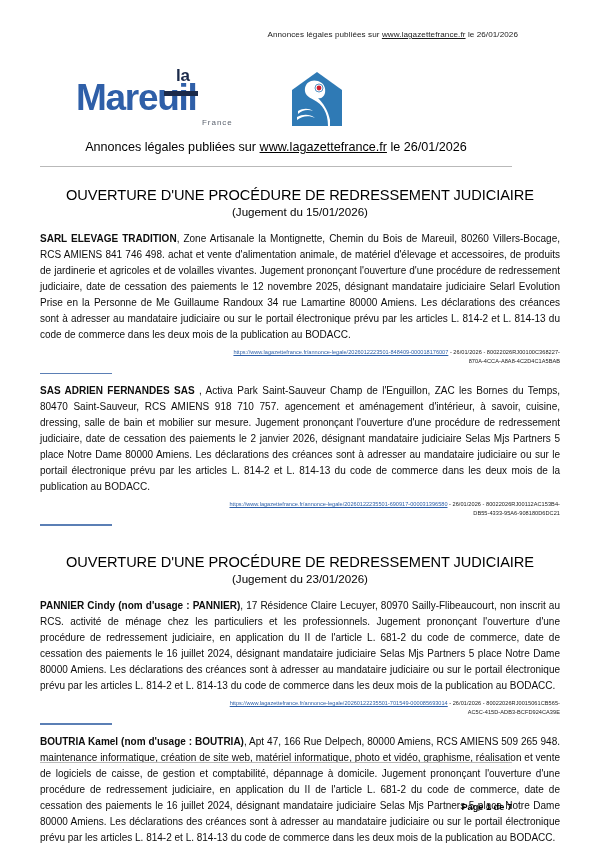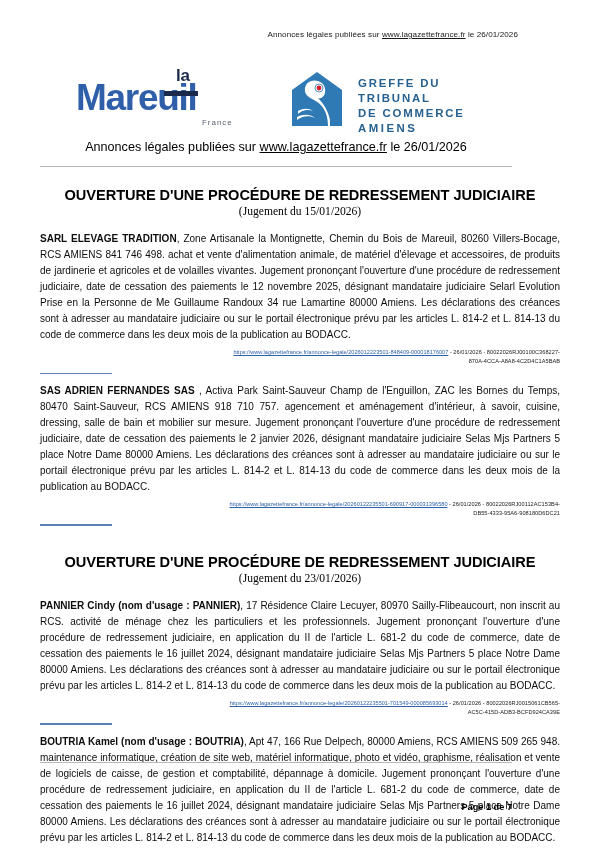--- a/index.html
+++ b/index.html
@@ -149,30 +149,29 @@
     position: absolute;
     top: 186px;
     left: 40px;
     width: 520px;
   }
 
   h2.section-title {
     margin: 0;
     text-align: center;
     font-size: 14.6px;
-    font-weight: bold;
+    font-weight: normal;
     letter-spacing: -0.005em;
     line-height: 1.25;
   }
   .section-sub {
     text-align: center;
     font-size: 11.6px;
     margin-top: 1px;
     margin-bottom: 13px;
-    font-family: Liberation Serif, serif;
   }
   .section2 { margin-top: 27px; }
 
   .entry {
     margin-bottom: 2px;
   }
   .entry p.body {
     margin: 0 0 0 0;
     font-size: 10px;
     line-height: 1.60;
@@ -237,25 +236,20 @@
         <path d="M4 20 L29 2 L54 20 L54 56 L4 56 Z" fill="#2f7ab5"></path>
         <path d="M40 56 C40 42 34 34 26 30 C20 27 16 24 17 18 C18 12 24 9 30 11
                  C36 13 38 18 37 23 C36 27 33 29 30 28
                  C35 33 40 40 42 50 L42 56 Z" fill="#ffffff"></path>
         <path d="M10 44 C14 40 20 39 25 41 C21 38 15 38 10 41 Z" fill="#ffffff"></path>
         <path d="M9 50 C14 46 21 45 27 48 C22 44 15 44 9 47 Z" fill="#ffffff"></path>
         <circle cx="31" cy="18" r="5" fill="#ffffff"></circle>
         <circle cx="31" cy="18" r="4" fill="none" stroke="#2f7ab5" stroke-width="0.8"></circle>
         <circle cx="31" cy="18" r="2.4" fill="#cf2030"></circle>
       </svg>
-      <div class="greffe-text">
-        <div>GREFFE DU TRIBUNAL</div>
-        <div>DE COMMERCE</div>
-        <div class="amiens">AMIENS</div>
-      </div>
     </div>
 
   </div>
 
   <div class="subtitle">
     <span>Annonces légales publiées sur </span><span class="u">www.lagazettefrance.fr</span><span> le 26/01/2026</span>
   </div>
 
   <div class="rule rule-top"></div>
 

